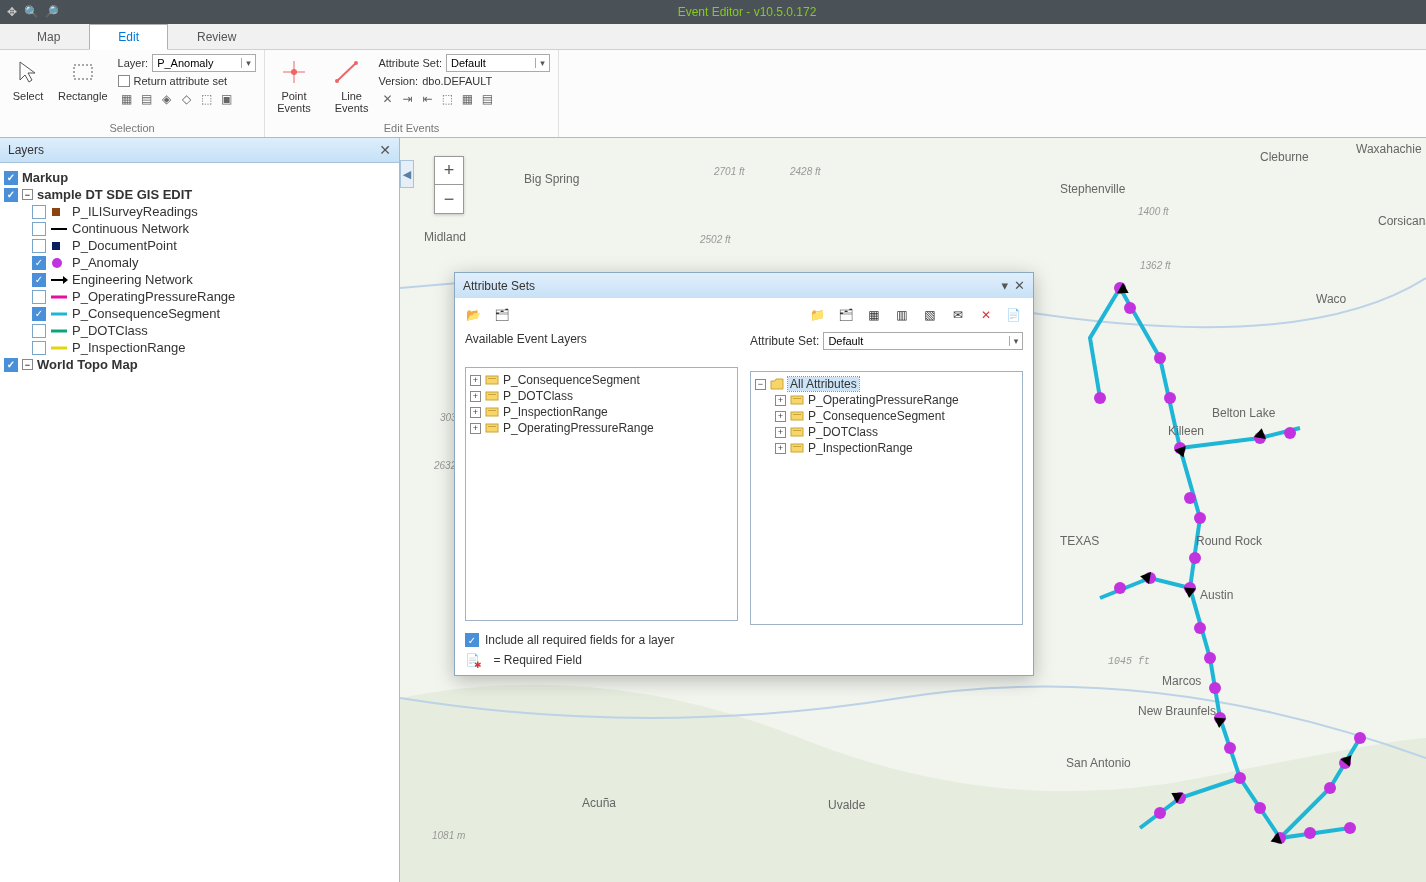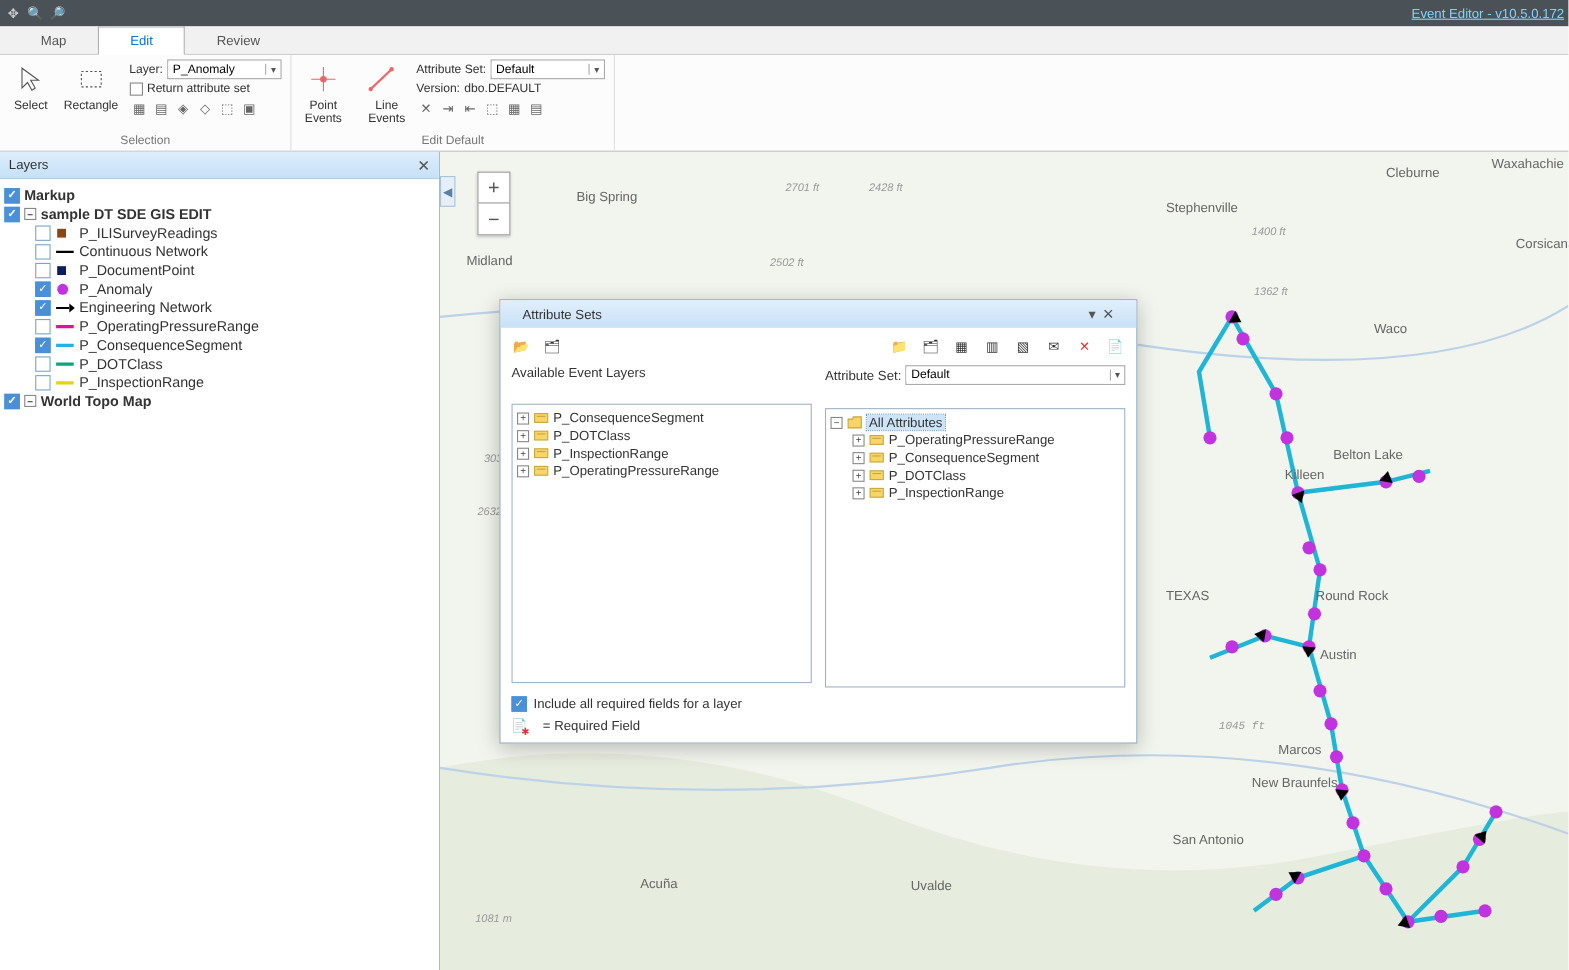--- a/index.html
+++ b/index.html
@@ -3,21 +3,21 @@
 <meta charset="utf-8">
 <style>
 * { box-sizing: border-box; margin: 0; padding: 0; }
 body { font-family: "Segoe UI", Arial, sans-serif; font-size: 12px; color: #333; background: #fff; overflow: hidden; }
 .app { width: 1426px; height: 882px; display: flex; flex-direction: column; }
 
 
 .titlebar { height: 24px; background: #4a5258; color: #fff; display: flex; align-items: center; padding: 0 4px; font-size: 12px; }
 .titlebar-icons { display: flex; gap: 4px; margin-right: 12px; }
 .titlebar-icon { width: 16px; height: 16px; display: flex; align-items: center; justify-content: center; color: #ccc; cursor: pointer; }
-.titlebar-title { flex: 1; text-align: right; color: #7dd3fc; text-decoration: underline; }
+.titlebar-title { flex: 1; text-align: center; color: #84cc16; }
 
 
 .ribbon-tabs { height: 26px; background: #f1f1f1; border-bottom: 1px solid #d0d0d0; display: flex; align-items: flex-end; padding-left: 8px; }
 .rtab { padding: 5px 28px 5px 28px; border: 1px solid transparent; border-bottom: none; cursor: pointer; font-size: 12px; color: #555; }
 .rtab.active { background: #fff; border-color: #b0b0b0; border-bottom: 1px solid #fff; margin-bottom: -1px; color: #0078d7; }
 
 
 .ribbon { height: 88px; background: #fcfcfc; border-bottom: 1px solid #b8b8b8; display: flex; }
 .ribbon-group { padding: 4px 8px 0 8px; border-right: 1px solid #e0e0e0; display: flex; flex-direction: column; }
 .ribbon-group-body { flex: 1; display: flex; gap: 6px; align-items: flex-start; }
@@ -59,21 +59,21 @@
 .zoom-ctrl div { width: 28px; height: 28px; display: flex; align-items: center; justify-content: center; font-size: 18px; cursor: pointer; color: #555; }
 .zoom-ctrl div:first-child { border-bottom: 1px solid #999; }
 .maplabel { position:absolute; font-size:11px; color:#777; font-style:italic; white-space:nowrap; }
 .cityname { font-style: normal; color:#666; font-size:12px; }
 .elev { font-style: italic; color:#999; font-size:10px; }
 .pipeline { stroke: #1fb5d6; stroke-width: 4; fill: none; }
 .anomaly { fill: #c233e0; }
 
 
 .dialog { position: absolute; left: 458px; top: 298px; width: 580px; background: #fff; border: 1px solid #8aa8c0; box-shadow: 0 4px 18px rgba(0,0,0,.25); }
-.dialog-hdr { background: linear-gradient(#e1effc,#c8e1f6); padding: 5px 20px; font-weight: 500; display: flex; align-items: center; }
+.dialog-hdr { background: linear-gradient(#e1effc,#c8e1f6); padding: 5px 8px; font-weight: 500; display: flex; align-items: center; }
 .dialog-hdr .htools { margin-left: auto; display: flex; gap: 6px; }
 .dialog-hdr .htools span { cursor: pointer; color: #555; font-size: 13px; }
 .dialog-body { padding: 8px 10px; }
 .toolbar { display:flex; margin-bottom:8px; }
 .tb-left, .tb-right { display: flex; gap: 10px; align-items:center;}
 .tb-right { margin-left:auto; }
 .tb-btn { width: 18px; height: 18px; cursor: pointer; display:flex; align-items:center; justify-content:center; }
 .two-cols { display: flex; gap: 12px; }
 .col { flex: 1; }
 .col-hdr { display:flex; align-items:center; font-size:12px; margin-bottom:21px; }
@@ -192,21 +192,21 @@
           <div class="smrow">
             <span class="smbtn">✕</span>
             <span class="smbtn">⇥</span>
             <span class="smbtn">⇤</span>
             <span class="smbtn">⬚</span>
             <span class="smbtn">▦</span>
             <span class="smbtn">▤</span>
           </div>
         </div>
       </div>
-      <div class="ribbon-group-label">Edit Default</div>
+      <div class="ribbon-group-label">Edit Events</div>
     </div>
   </div>
 
   <div class="body">
 
     <div class="layers-panel">
       <div class="layers-hdr">
         <span>Layers</span>
         <span class="close">✕</span>
       </div>
@@ -357,21 +357,21 @@
       <div class="zoom-ctrl">
         <div>+</div>
         <div>−</div>
       </div>
       <div id="map-labels">
           <div class="maplabel cityname" style="left: 124px; top: 34px;">Big Spring</div>
           <div class="maplabel cityname" style="left: 24px; top: 92px;">Midland</div>
           <div class="maplabel cityname" style="left: 660px; top: 44px;">Stephenville</div>
           <div class="maplabel cityname" style="left: 860px; top: 12px;">Cleburne</div>
           <div class="maplabel cityname" style="left: 956px; top: 4px;">Waxahachie</div>
-          <div class="maplabel cityname" style="left: 849px; top: 154px;">Waco</div>
+          <div class="maplabel cityname" style="left: 916px; top: 154px;">Waco</div>
           <div class="maplabel cityname" style="left: 768px; top: 286px;">Killeen</div>
           <div class="maplabel cityname" style="left: 812px; top: 268px;">Belton Lake</div>
           <div class="maplabel cityname" style="left: 796px; top: 396px;">Round Rock</div>
           <div class="maplabel cityname" style="left: 800px; top: 450px;">Austin</div>
           <div class="maplabel cityname" style="left: 762px; top: 536px;">Marcos</div>
           <div class="maplabel cityname" style="left: 738px; top: 566px;">New Braunfels</div>
           <div class="maplabel cityname" style="left: 666px; top: 618px;">San Antonio</div>
           <div class="maplabel cityname" style="left: 660px; top: 396px;">TEXAS</div>
           <div class="maplabel cityname" style="left: 182px; top: 658px;">Acuña</div>
           <div class="maplabel cityname" style="left: 428px; top: 660px;">Uvalde</div>

